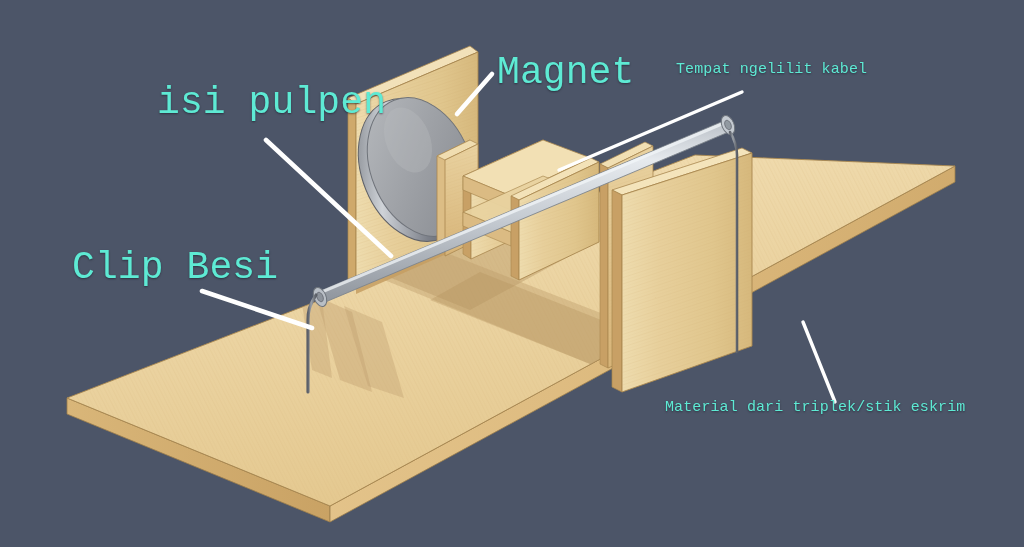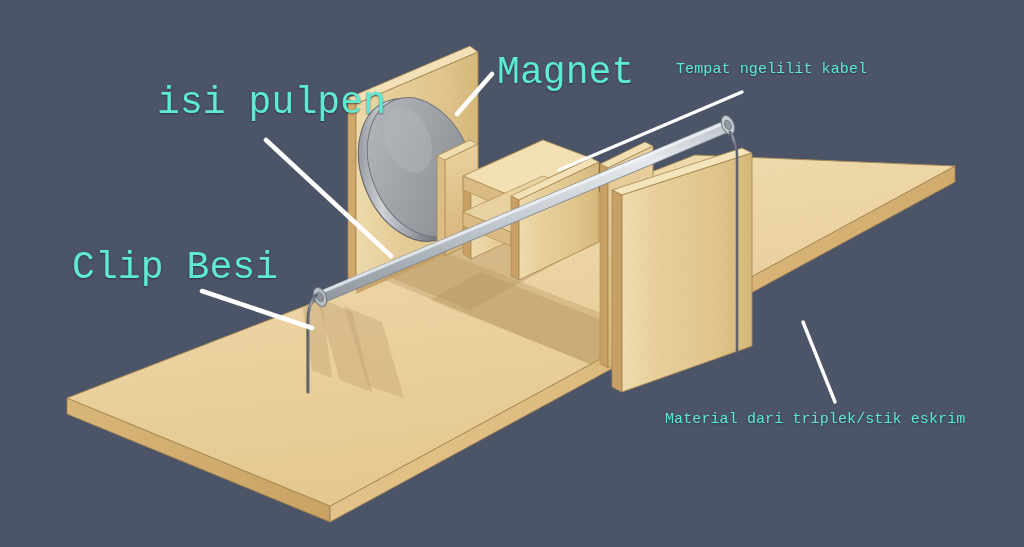--- a/index.html
+++ b/index.html
@@ -30,21 +30,21 @@
     letter-spacing: 0.1px;
     line-height: 1;
     text-shadow: 0 1px 2px rgba(20,24,34,0.55);
   }
   .lbl-lg { font-size: 38px; }
   .lbl-xs { font-size: 15px; }
   #lbl-magnet   { left: 497px; top: 54px; }
   #lbl-isipulpen{ left: 157px; top: 84px; }
   #lbl-clipbesi { left: 72px; top: 249px; }
   #lbl-tempat   { left: 676px; top: 62px; }
-  #lbl-material { left: 665px; top: 412px; text-align: right; }
+  #lbl-material { left: 665px; top: 400px; text-align: right; }
 </style>
 </head>
 <body>
 
 <div id="stage">
 
   <svg id="scene" viewBox="0 0 1024 547">
     <defs>
       <linearGradient id="gTopWood" x1="0" y1="0" x2="0.35" y2="1">
         <stop offset="0%" stop-color="#f3e0b6"></stop>

